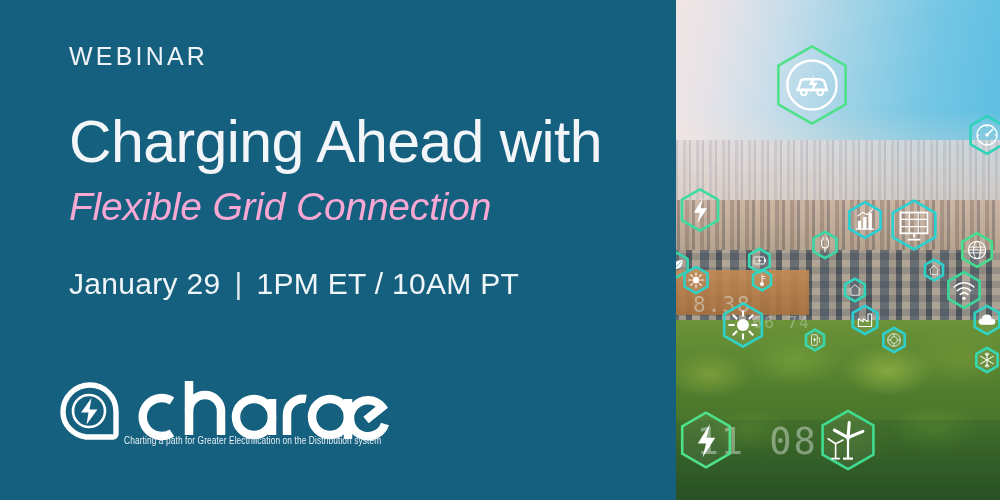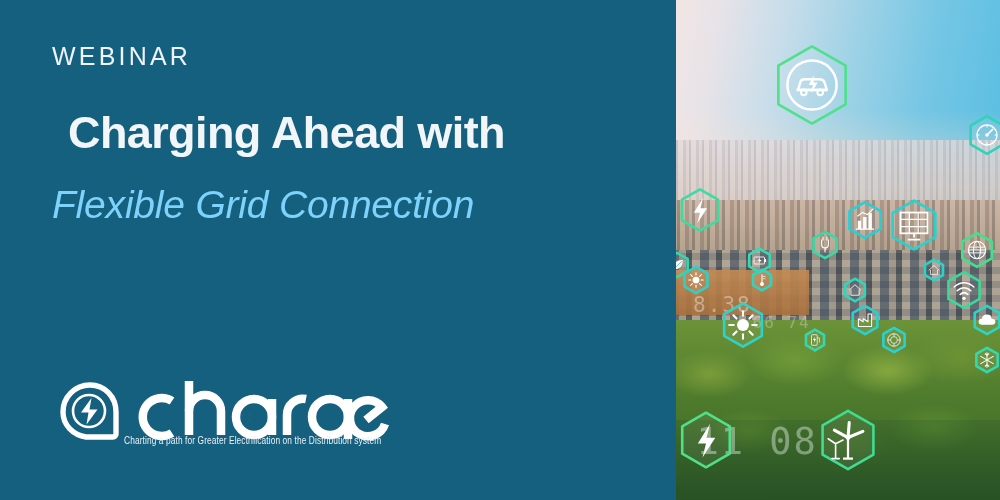--- a/index.html
+++ b/index.html
@@ -19,47 +19,47 @@
     display: flex;
   }
 
   
   .left-panel {
     position: relative;
     width: 670px;
     height: 500px;
     background: #16607f;
     flex: 0 0 670px;
-    padding: 44px 0 0 52px;
+    padding: 44px 0 0 69px;
   }
 
   .eyebrow {
     color: #eef3f7;
     font-size: 25px;
     font-weight: 400;
     letter-spacing: 3.2px;
     line-height: 1;
     margin: 0 0 34px 0;
     white-space: nowrap;
   }
 
   .title-block { margin: 0; }
 
   .title-line {
     color: #f2f6f9;
-    font-size: 45px;
-    font-weight: 700;
+    font-size: 59px;
+    font-weight: 400;
     line-height: 1.33;
     letter-spacing: -0.6px;
     white-space: nowrap;
-    margin: 16px;
+    margin: 0;
   }
 
   .subtitle-line {
-    color: #7dd3fc;
+    color: #f9a8d4;
     font-size: 39px;
     font-weight: 400;
     font-style: italic;
     line-height: 1.35;
     letter-spacing: -0.2px;
     white-space: nowrap;
     margin: 0;
   }
 
   .datetime {
@@ -259,20 +259,25 @@
 
   <div class="left-panel">
 
     <div class="eyebrow">WEBINAR</div>
 
     <div class="title-block">
       <div class="title-line">Charging Ahead with</div>
       <div class="subtitle-line">Flexible Grid Connection</div>
     </div>
 
+    <div class="datetime">
+      <span>January 29</span>
+      <span class="dt-sep">|</span>
+      <span>1PM ET / 10AM PT</span>
+    </div>
 
     <div class="logo">
       <div class="logo-row">
 
         <span class="logo-mark">
           <svg width="60" height="58" viewBox="0 0 60 58" fill="none">
             <path d="M30 3 C15 3 3 15 3 30 C3 43 13 53 26 55 L53 55 C54.6 55 56 53.6 56 52 L56 30 C56 15 45 3 30 3 Z" fill="none" stroke="#ffffff" stroke-width="5.4" stroke-linejoin="round"></path>
             <circle cx="29" cy="29" r="16" fill="none" stroke="#ffffff" stroke-width="2.6"></circle>
             <path d="M31.5 16 L21 30.5 L28.5 30.5 L26.5 42.5 L37.5 27.5 L29.5 27.5 Z" fill="#ffffff"></path>
           </svg>

